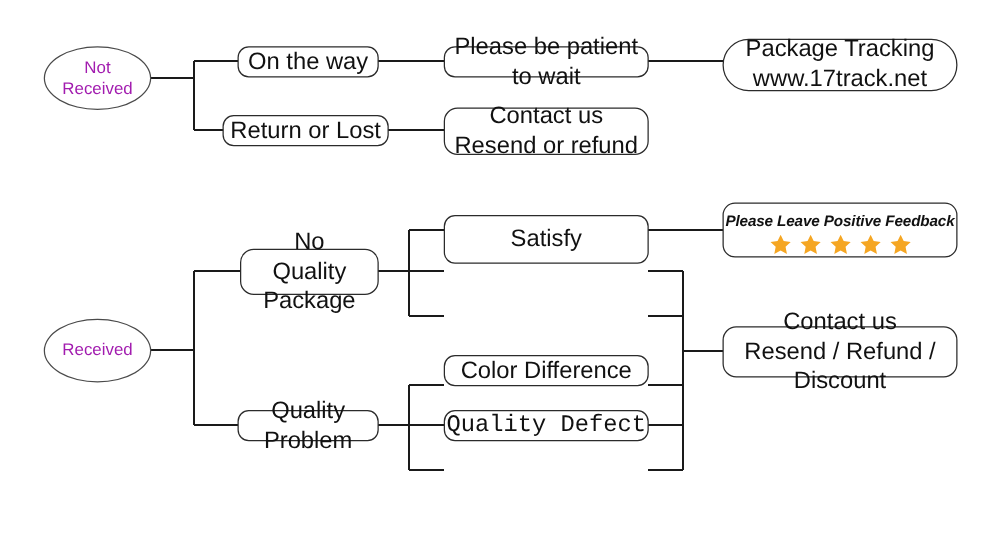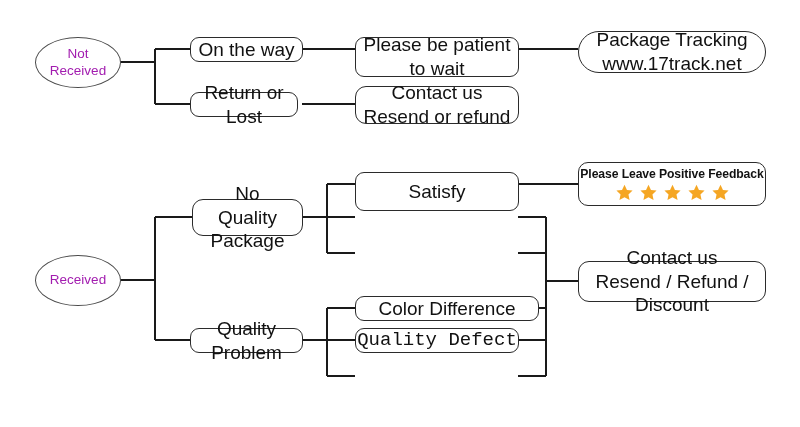--- a/index.html
+++ b/index.html
@@ -61,22 +61,23 @@
   }
   .feedback {
     position: absolute;
     box-sizing: border-box;
     background: #ffffff;
     border: 1.4px solid #2b2b2b;
     border-radius: 10px;
     display: flex;
     flex-direction: column;
     align-items: center;
-    justify-content: center;
+    justify-content: flex-end;
     z-index: 2;
+    font-style: italic;
   }
   .feedback-title {
     font-size: 12.2px;
     font-weight: bold;
     color: #111111;
     letter-spacing: -0.1px;
     margin-top: 1px;
   }
   .stars {
     display: flex;
@@ -135,42 +136,42 @@
       <path d="M546,217 L546,376"></path>
       <path d="M546,281 L578,281"></path>
     </g>
   </svg>
 
   <div class="ellipse" style="left:35px; top:37px; width:86px; height:51px;">Not
 Received</div>
 
   <div class="node" style="left:190px; top:37px; width:113px; height:25px;">On the way</div>
 
-  <div class="node" style="left:190px; top:92px; width:108px; height:25px;">Return or Lost</div>
+  <div class="node" style="left:178px; top:92px; width:133px; height:25px;">Return or Lost</div>
 
-  <div class="node" style="left:355px; top:37px; width:164px; height:40px;">Please be patient to wait</div>
+  <div class="node" style="left:355px; top:37px; width:164px; height:25px;">Please be patient to wait</div>
 
   <div class="node tall" style="left:578px; top:31px; width:188px; height:42px;border-radius:21px;">Package Tracking
 www.17track.net</div>
 
   <div class="node tall" style="left:355px; top:86px; width:164px; height:38px;">Contact us
 Resend or refund</div>
 
   <div class="ellipse" style="left:35px; top:255px; width:86px; height:51px;">Received</div>
 
   <div class="node tall" style="left:192px; top:199px; width:111px; height:37px;">No
 Quality Package</div>
 
   <div class="node" style="left:190px; top:328px; width:113px; height:25px;">Quality Problem</div>
 
   <div class="node" style="left:355px; top:172px; width:164px; height:39px;">Satisfy</div>
 
 
 
-  <div class="node" style="left:355px; top:296px; width:184px; height:25px;">Color Difference</div>
+  <div class="node" style="left:355px; top:284px; width:164px; height:25px;">Color Difference</div>
 
   <div class="node" style="left:355px; top:328px; width:164px; height:25px;font-family:Liberation Mono, monospace;">Quality Defect</div>
 
 
   <div class="feedback" style="left:578px; top:162px; width:188px; height:44px;">
     <div class="feedback-title">Please Leave Positive Feedback</div>
     <div class="stars">
         <svg class="star" viewBox="0 0 24 24">
           <path d="M12 2.2 L15.1 8.7 L22.2 9.6 L17.0 14.5 L18.4 21.6 L12 18.1 L5.6 21.6 L7.0 14.5 L1.8 9.6 L8.9 8.7 Z" fill="#F5A623"></path>
         </svg>

